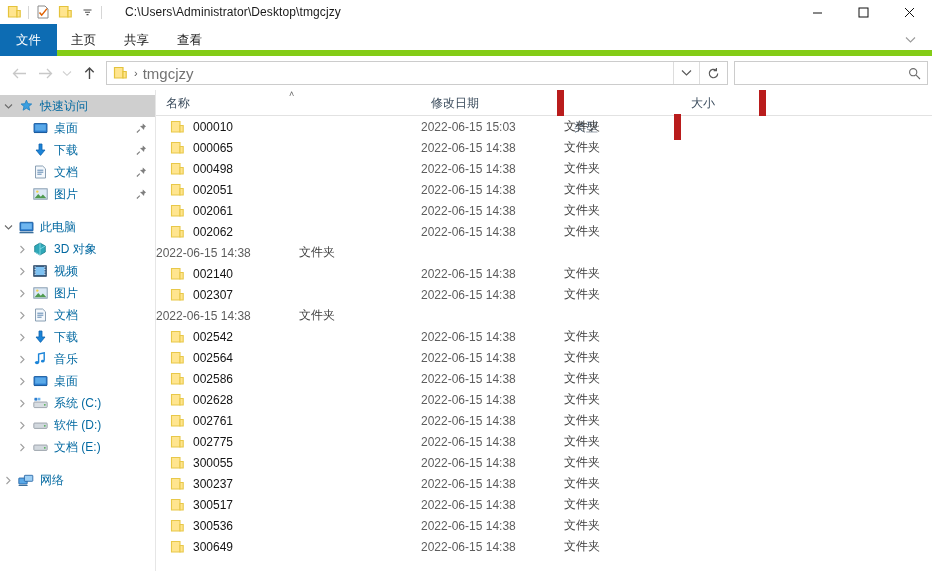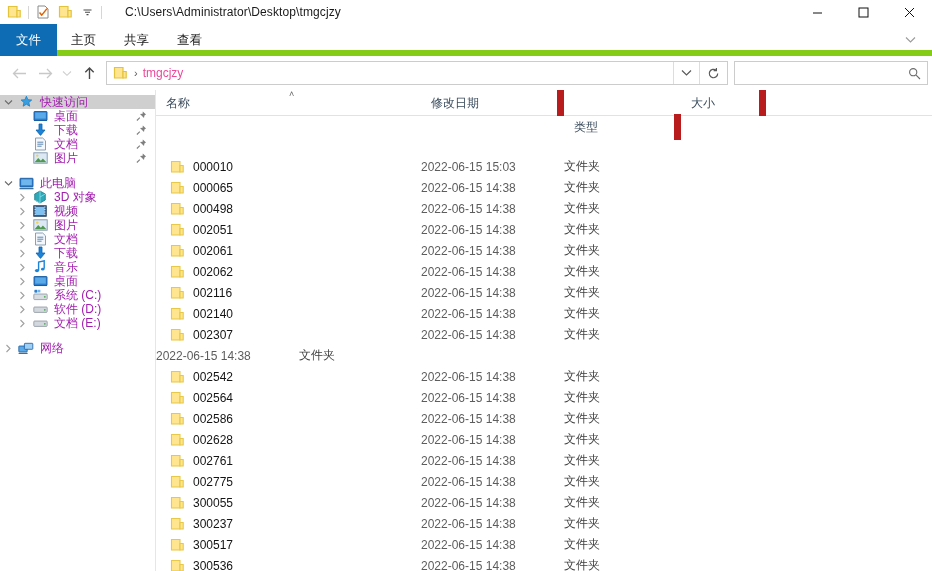--- a/index.html
+++ b/index.html
@@ -107,21 +107,21 @@
     height: 24px;
     border: 1px solid #cccccc;
     background: #ffffff;
     display: flex;
     align-items: center;
     margin-left: 4px;
     min-width: 0;
   }
   .crumb-icon { padding: 0 5px 0 6px; display: flex; align-items: center; }
   .crumb-sep { color: #5a5a5a; font-size: 11px; padding: 0 5px 0 1px; }
-  .crumb-text { font-size: 12px; color: #ec4899; }
+  .crumb-text { font-size: 15px; color: #737373; }
   .crumb-flex { flex: 1 1 auto; }
   .dropdown-btn {
     width: 26px; height: 22px;
     border-left: 1px solid #dddddd;
     display: flex; align-items: center; justify-content: center;
   }
   .refresh-btn {
     width: 28px; height: 22px;
     border-left: 1px solid #dddddd;
     display: flex; align-items: center; justify-content: center;
@@ -161,25 +161,25 @@
   .sidebar {
     width: 156px;
     flex: 0 0 156px;
     background: #ffffff;
     border-right: 1px solid #e6e6e6;
     overflow: hidden;
     padding-top: 5px;
     position: relative;
   }
   .navitem {
-    height: 14px;
+    height: 22px;
     display: flex;
     align-items: center;
     font-size: 12px;
-    color: #a21caf;
+    color: #0369a1;
     position: relative;
     white-space: nowrap;
     cursor: default;
   }
   .navitem.selected { background: #cfcfcf; }
   .chev-slot {
     width: 16px; flex: 0 0 16px;
     display: flex; align-items: center; justify-content: center;
   }
   .ni-icon {
@@ -196,21 +196,20 @@
   .indent-1 { padding-left: 14px; }
 
   
   .listpane {
     flex: 1 1 auto;
     display: flex;
     flex-direction: column;
     min-width: 0;
     background: #ffffff;
     overflow: hidden;
-    gap: 40px;
   }
   .colheader {
     height: 26px;
     flex: 0 0 26px;
     display: flex;
     border-bottom: 1px solid #e2e2e2;
     background: #ffffff;
     position: relative;
   }
   .col {
@@ -771,29 +770,20 @@
         </svg>
       </span>
       <span class="nm">002062</span>
     </div>
     <div class="cell date">2022-06-15 14:38</div>
     <div class="cell type">文件夹</div>
     <div class="cell size"></div>
   </div>
 
   <div class="row">
-    <div class="cell name">
-      <span class="fi">
-        <svg width="15" height="14" viewBox="0 0 15 14">
-          <path d="M1.5 1.5h8.5v10.5H1.5z" fill="#ffe58f" stroke="#e8c849" stroke-width="1.1"></path>
-          <path d="M10 5.5h3.2v6.5H10z" fill="#ffe58f" stroke="#e8c849" stroke-width="1.1"></path>
-        </svg>
-      </span>
-      <span class="nm">002116</span>
-    </div>
     <div class="cell date">2022-06-15 14:38</div>
     <div class="cell type">文件夹</div>
     <div class="cell size"></div>
   </div>
 
   <div class="row">
     <div class="cell name">
       <span class="fi">
         <svg width="15" height="14" viewBox="0 0 15 14">
           <path d="M1.5 1.5h8.5v10.5H1.5z" fill="#ffe58f" stroke="#e8c849" stroke-width="1.1"></path>

